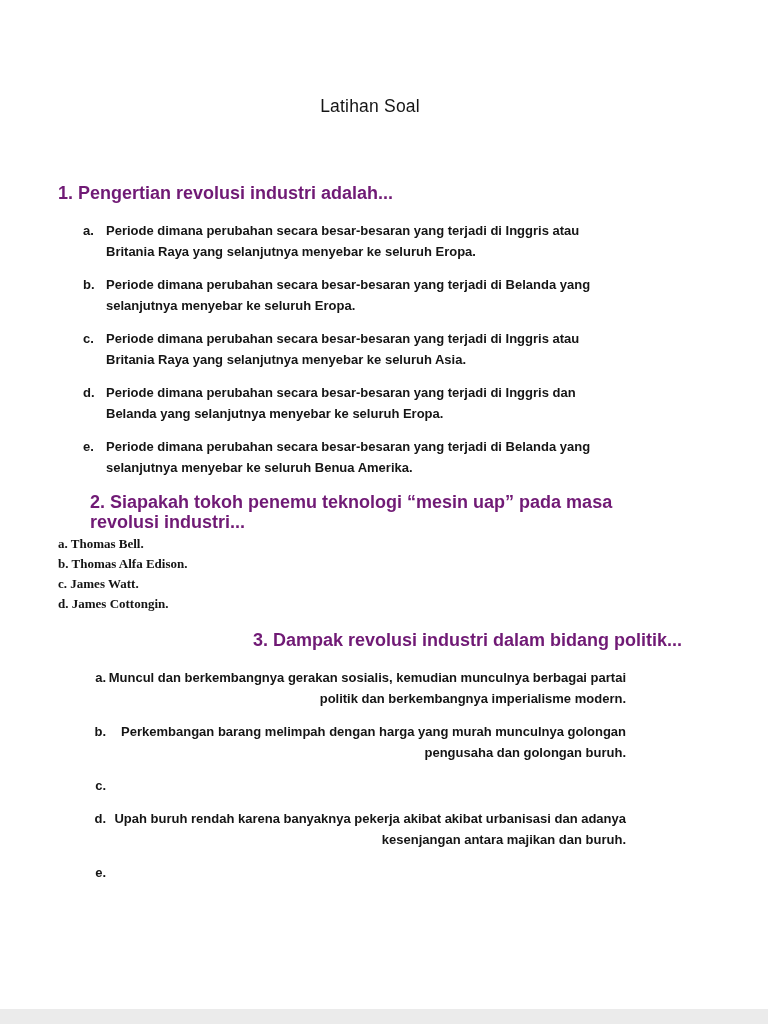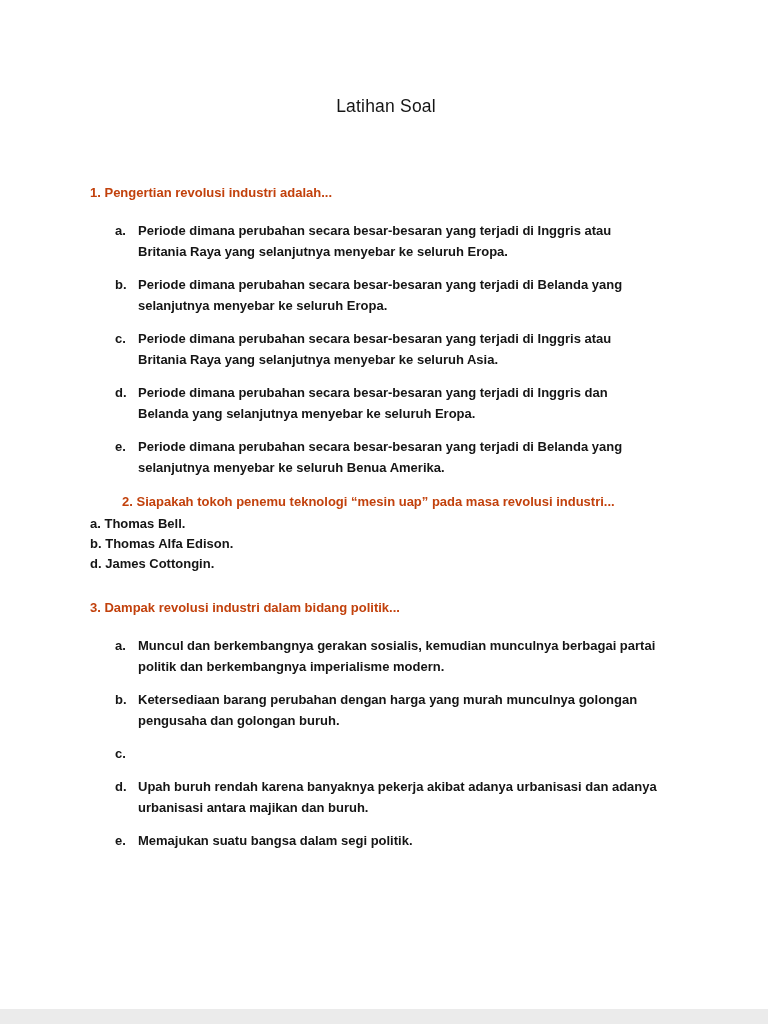--- a/index.html
+++ b/index.html
@@ -8,56 +8,57 @@
     height: 1024px;
     background: #ffffff;
     font-family: "Liberation Sans", sans-serif;
     color: #1a1a1a;
     position: relative;
     overflow: hidden;
   }
   .page {
     width: 768px;
     height: 783px;
-    padding: 96px 86px 0 90px;
+    padding: 96px 86px 0 58px;
   }
   .title {
     font-size: 17.5px;
     font-weight: 400;
     text-align: center;
     letter-spacing: 0.2px;
     margin-bottom: 66px;
     color: #151515;
   }
   .stem {
-    font-size: 13px;
+    font-size: 18px;
     font-weight: 700;
     line-height: 20px;
     margin-bottom: 17px;
-    color: #c2410c;
+    color: #701a75;
   }
   .question { margin-bottom: 14px; }
   .options-indented { padding-left: 25px; }
   .opt-row {
     display: flex;
     font-size: 13px;
     font-weight: 700;
     line-height: 21px;
     margin-bottom: 12px;
     color: #151515;
   }
   .opt-row .letter { width: 23px; flex: none; }
   .opt-row .opt-text { max-width: 520px; }
   .options-flush .opt-line {
     font-size: 13px;
     font-weight: 700;
     line-height: 20px;
     color: #151515;
+    font-family: Liberation Serif, serif;
   }
-  .q3 { margin-top: 24px; }
+  .q3 { margin-top: 16px; text-align: right; }
   .page-bottom-edge {
     position: absolute;
     left: 0; right: 0; bottom: 0;
     height: 15px;
     background: #ebebeb;
   }
 </style>
 </head>
 <body>
 
@@ -89,44 +90,44 @@
         <span class="opt-text">Periode dimana perubahan secara besar-besaran yang terjadi di Belanda yang selanjutnya menyebar ke seluruh Benua Amerika.</span>
       </div>
     </div>
   </div>
 
   <div class="question">
     <p class="stem" style="margin-bottom:2px;margin-left:32px;"><span>2.</span> <span>Siapakah tokoh penemu teknologi “mesin uap” pada masa revolusi industri...</span></p>
     <div class="options-flush">
       <p class="opt-line"><span>a.</span> <span>Thomas Bell.</span></p>
       <p class="opt-line"><span>b.</span> <span>Thomas Alfa Edison.</span></p>
+      <p class="opt-line"><span>c.</span> <span>James Watt.</span></p>
       <p class="opt-line"><span>d.</span> <span>James Cottongin.</span></p>
     </div>
   </div>
 
   <div class="question q3">
     <p class="stem"><span>3.</span> <span>Dampak revolusi industri dalam bidang politik...</span></p>
     <div class="options-indented">
       <div class="opt-row">
         <span class="letter">a.</span>
         <span class="opt-text">Muncul dan berkembangnya gerakan sosialis, kemudian munculnya berbagai partai politik dan berkembangnya imperialisme modern.</span>
       </div>
       <div class="opt-row">
         <span class="letter">b.</span>
-        <span class="opt-text">Ketersediaan barang perubahan dengan harga yang murah munculnya golongan pengusaha dan golongan buruh.</span>
+        <span class="opt-text">Perkembangan barang melimpah dengan harga yang murah munculnya golongan pengusaha dan golongan buruh.</span>
       </div>
       <div class="opt-row">
         <span class="letter">c.</span>
       </div>
       <div class="opt-row">
         <span class="letter">d.</span>
-        <span class="opt-text">Upah buruh rendah karena banyaknya pekerja akibat adanya urbanisasi dan adanya urbanisasi antara majikan dan buruh.</span>
+        <span class="opt-text">Upah buruh rendah karena banyaknya pekerja akibat akibat urbanisasi dan adanya kesenjangan antara majikan dan buruh.</span>
       </div>
       <div class="opt-row">
         <span class="letter">e.</span>
-        <span class="opt-text">Memajukan suatu bangsa dalam segi politik.</span>
       </div>
     </div>
   </div>
 
 </div>
 
 <div class="page-bottom-edge"></div>
 
 </body></html>

